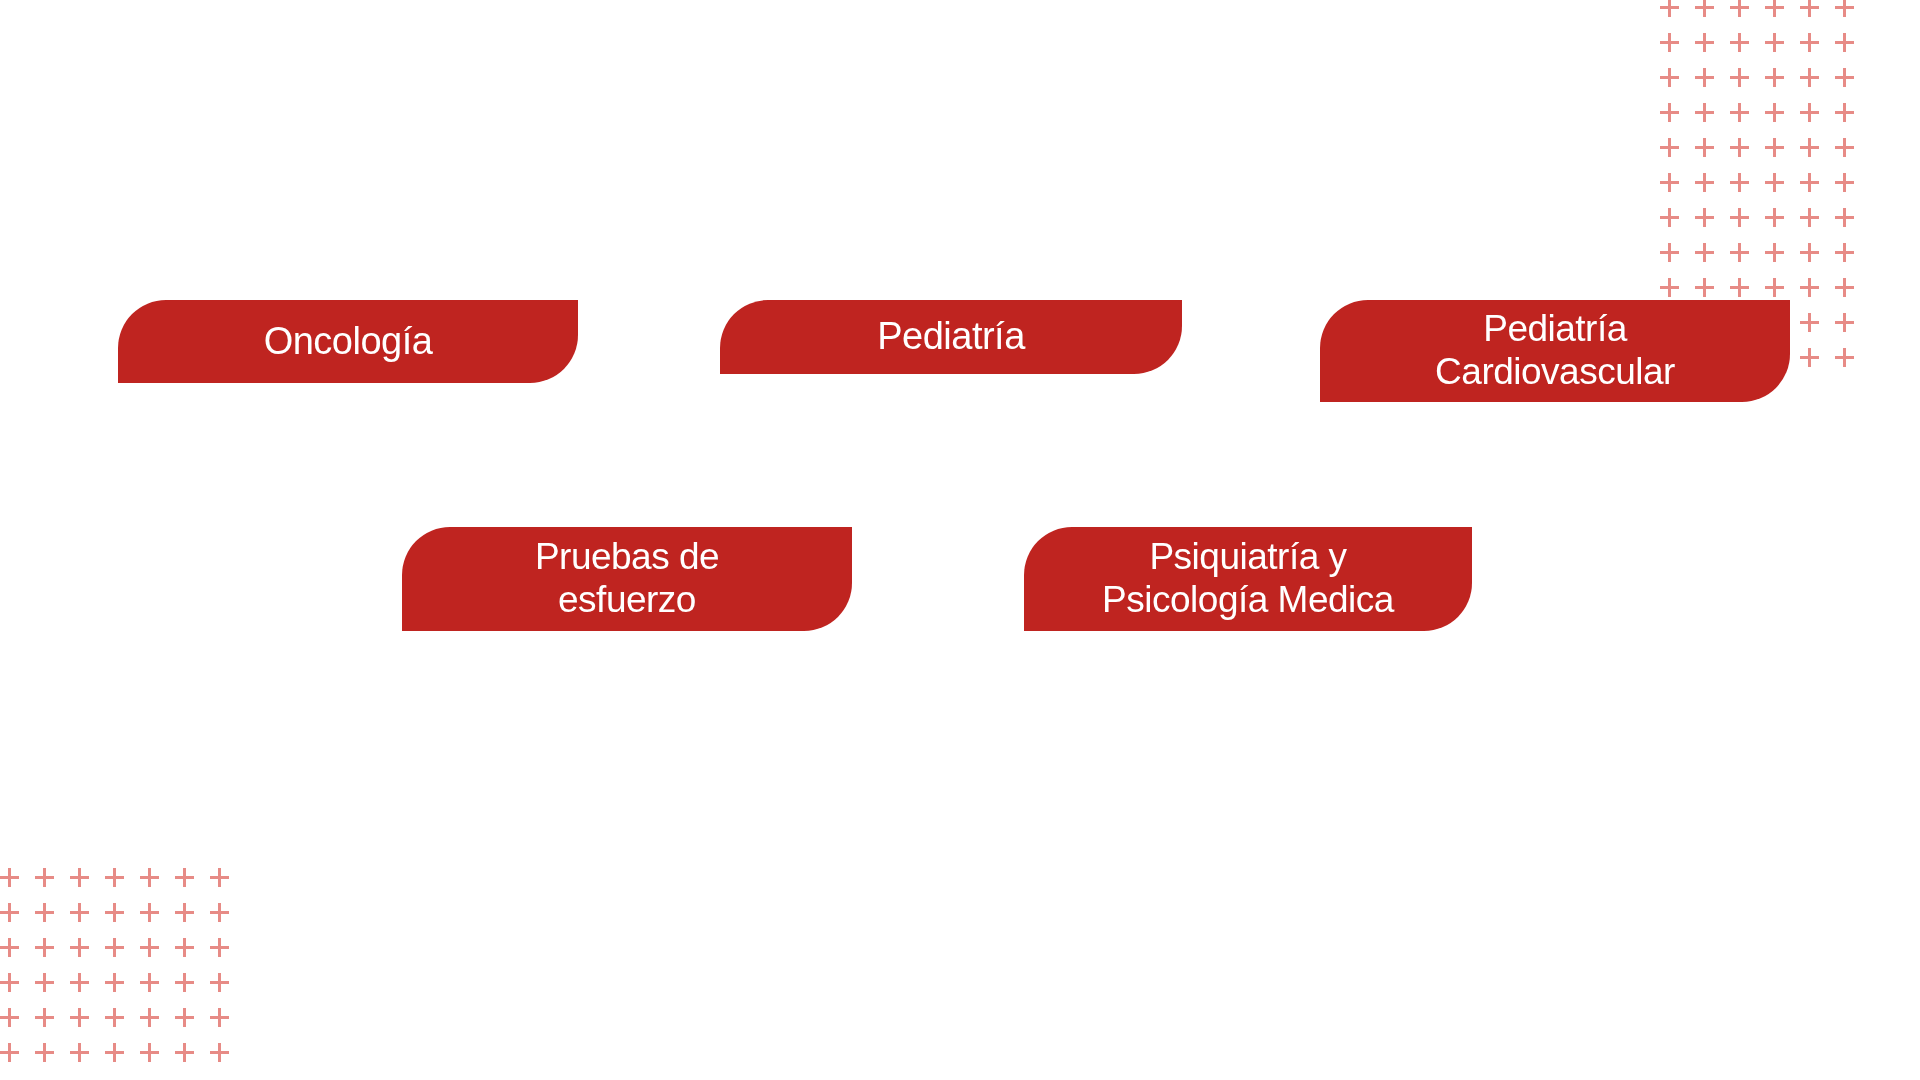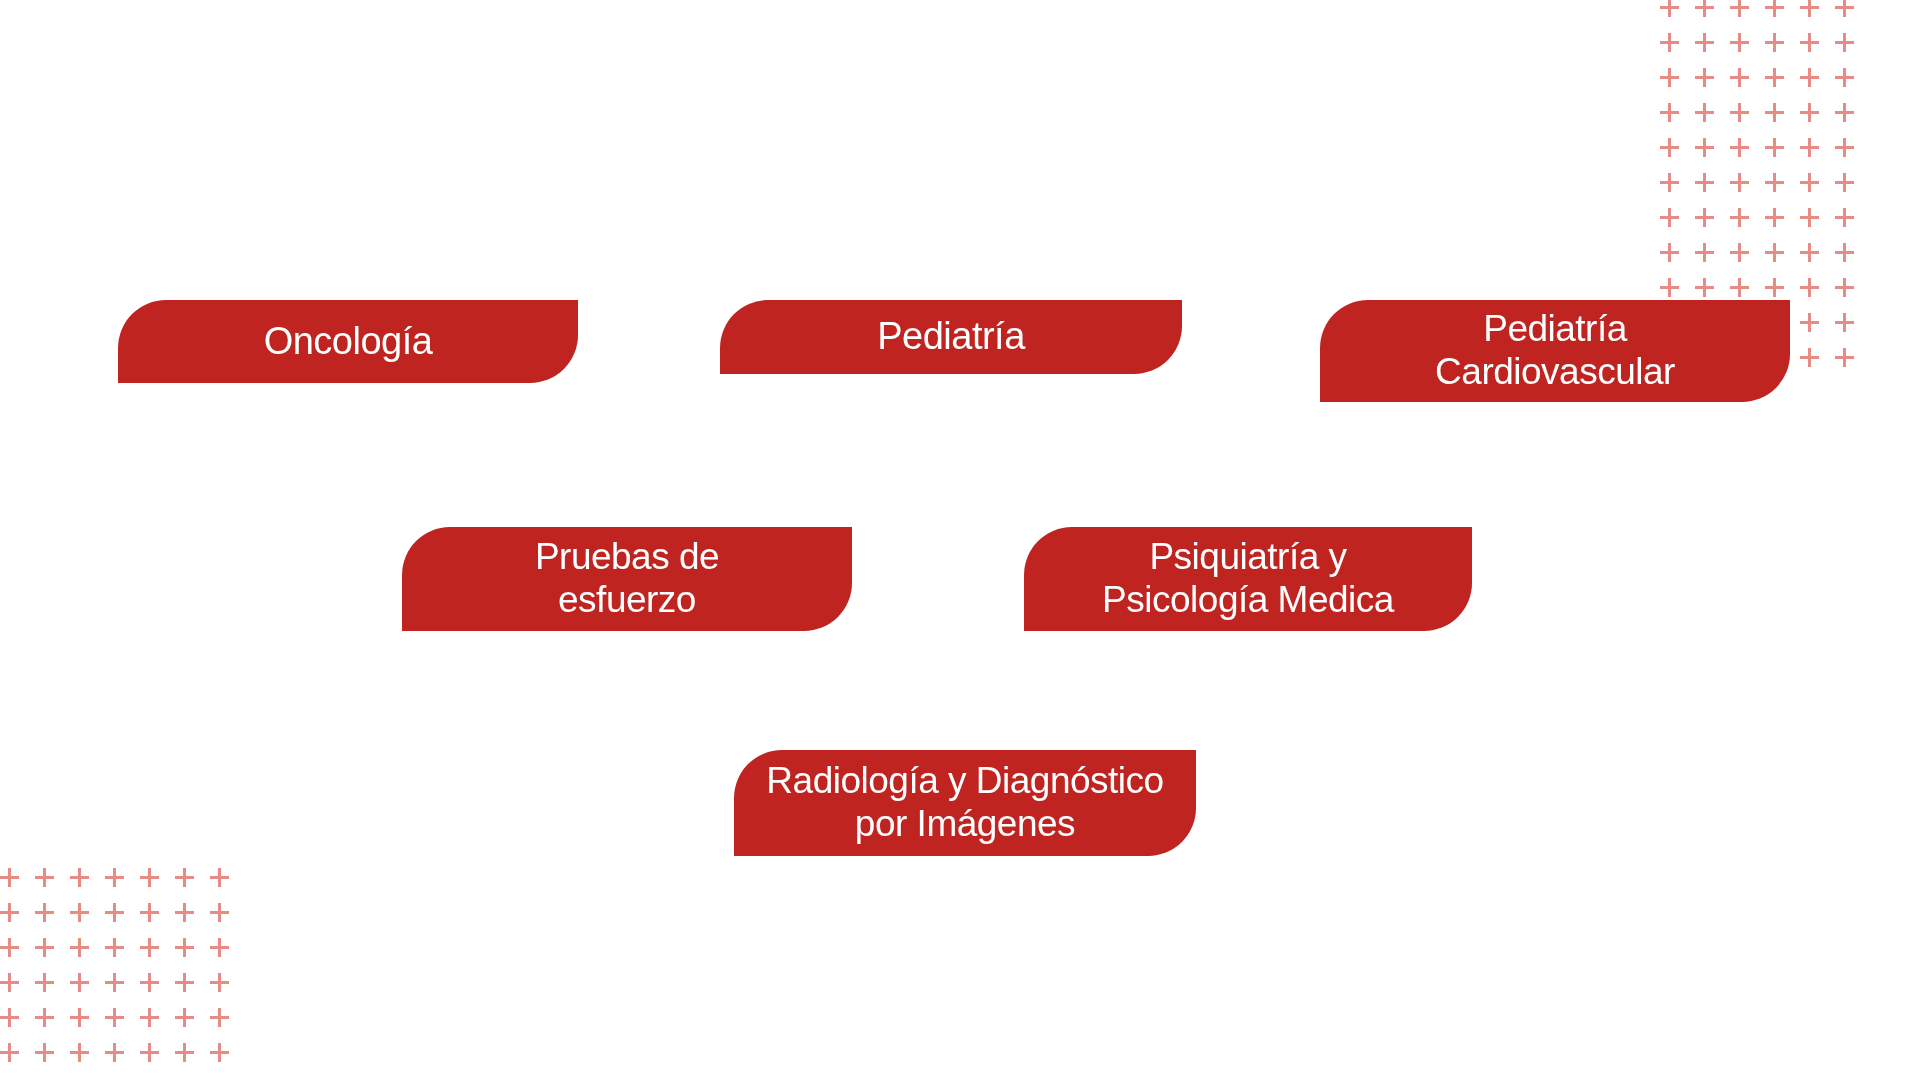--- a/index.html
+++ b/index.html
@@ -310,19 +310,15 @@
   <div class="pill" id="pill-pruebas">
     <span class="pill-text">Pruebas de
 esfuerzo</span>
   </div>
 
   <div class="pill" id="pill-psiquiatria">
     <span class="pill-text">Psiquiatría y
 Psicología Medica</span>
   </div>
 
-  <div class="pill" id="pill-radiologia">
-    <span class="pill-text">Radiología y Diagnóstico
-por Imágenes</span>
-  </div>
 
 
 </div>
 
 </body></html>

